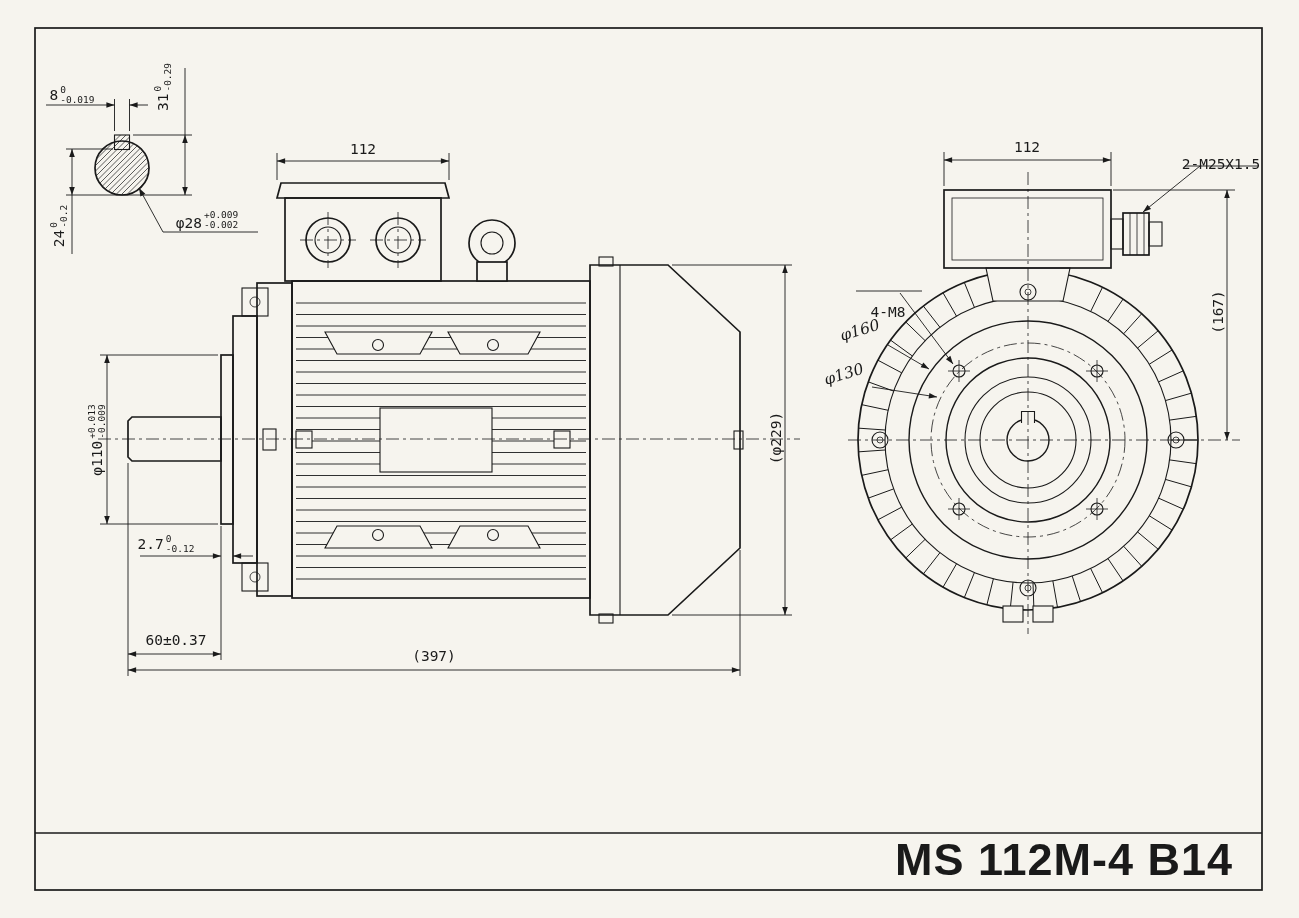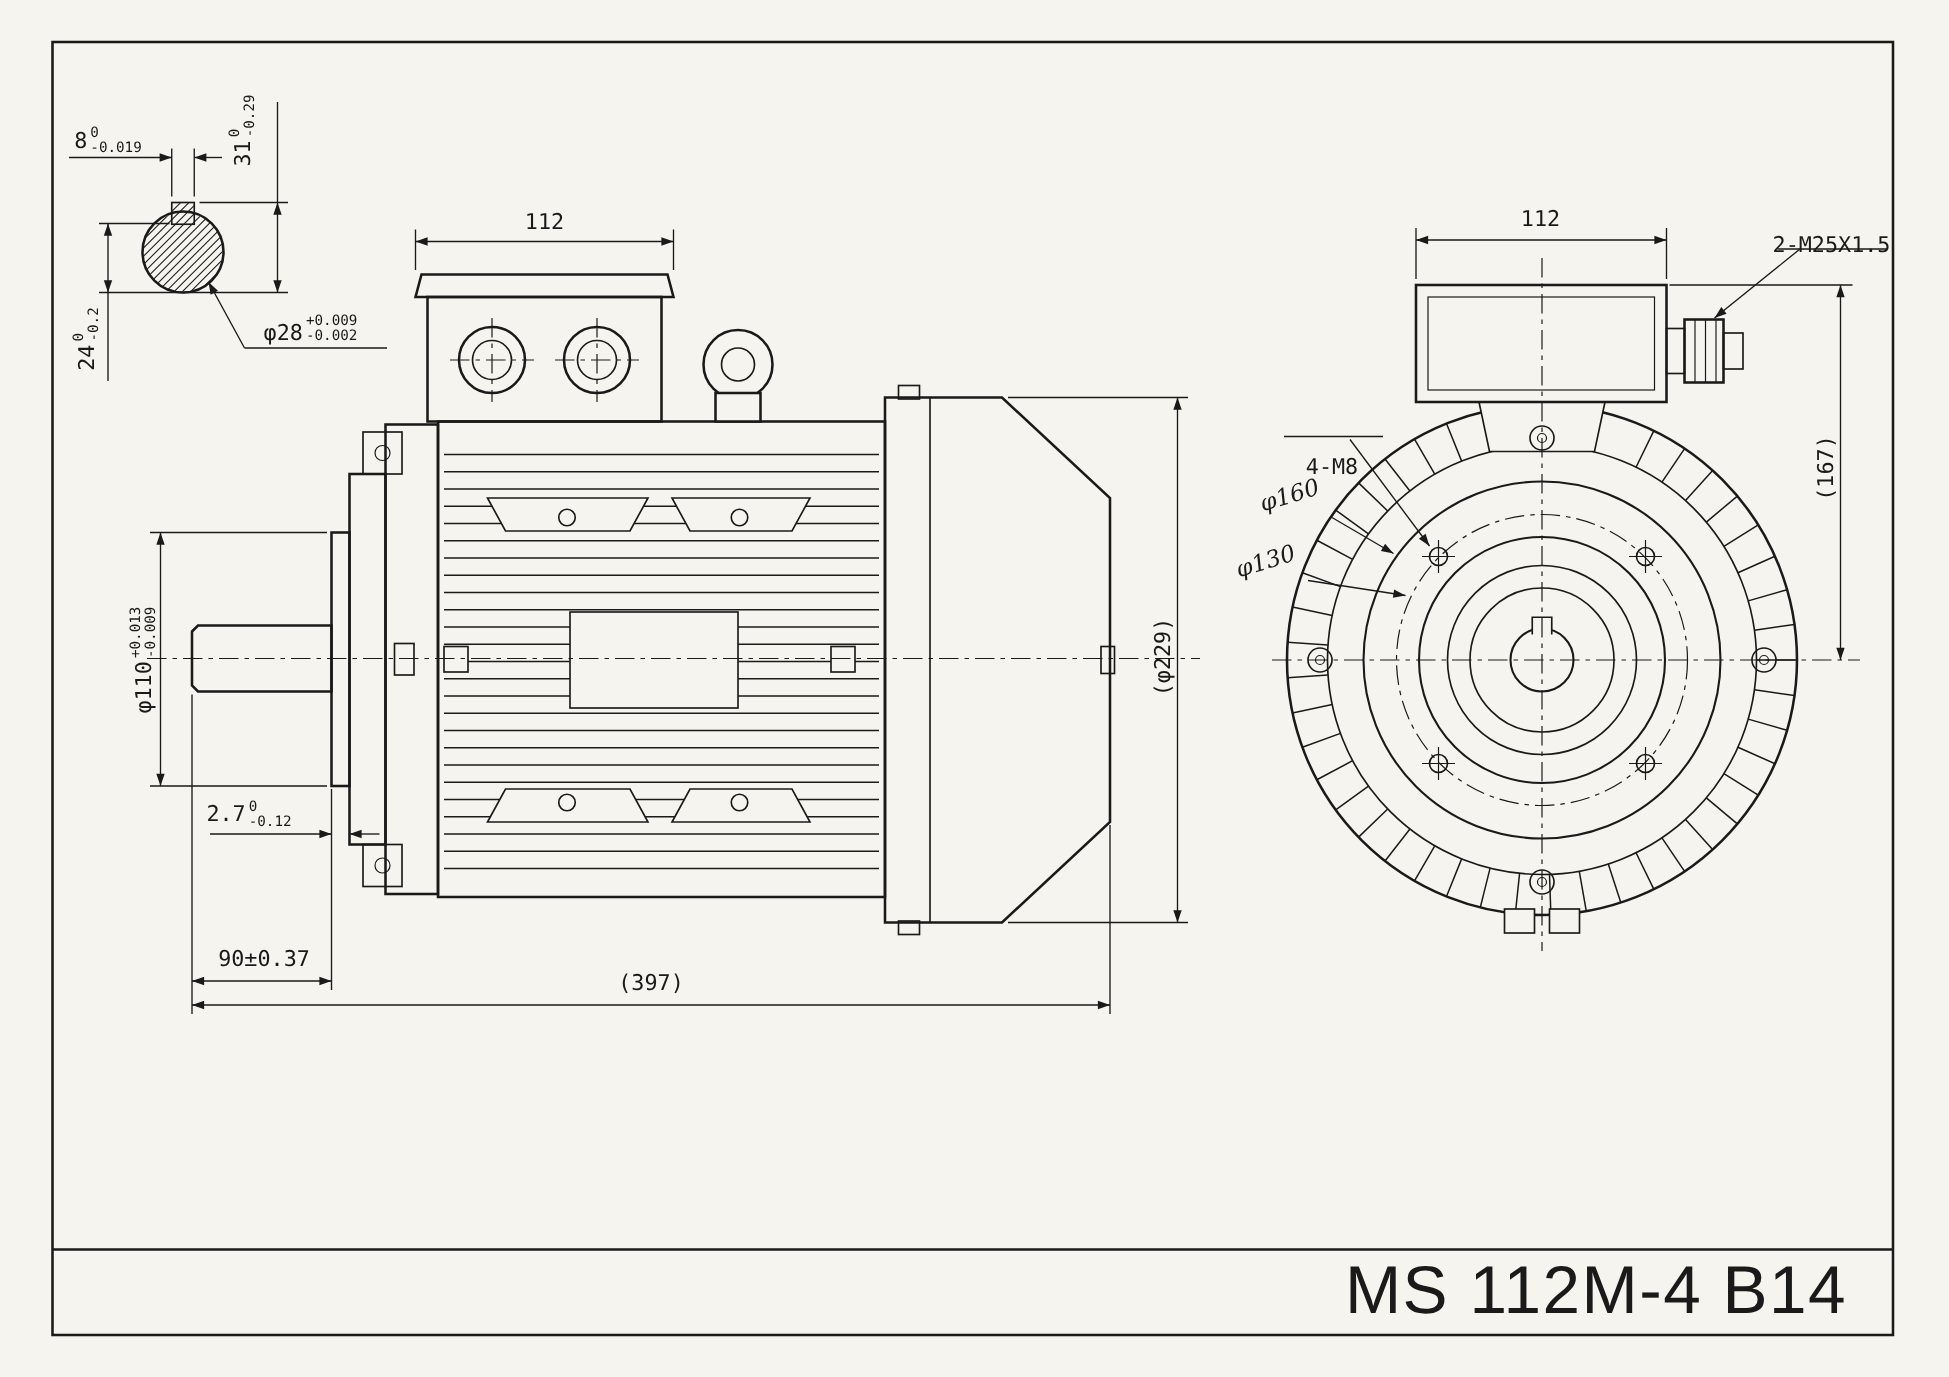--- a/index.html
+++ b/index.html
@@ -22,21 +22,21 @@
   .af{fill:var(--line);stroke:none;}
   #hatch-lines line{stroke-width:0.7;}
   #side-fins line{stroke-width:0.9;}
   #front-fins line{stroke-width:1;}
   .lbl{position:absolute;color:var(--line);white-space:nowrap;display:flex;align-items:center;gap:2px;
        font-size:14.5px;line-height:1;transform:translate(-50%,-50%);}
   .lbl .tol{display:inline-flex;flex-direction:column;font-size:9.5px;line-height:1.1;text-align:left;}
   .rot{transform:translate(-50%,-50%) rotate(-90deg);}
   .rot18{transform:translate(-50%,-50%) rotate(-17deg);}
   .ital{font-style:italic;font-family:"DejaVu Serif","Liberation Serif",serif;font-size:15.5px;}
-  .title{position:absolute;font-family:"Liberation Sans","DejaVu Sans",sans-serif;font-weight:normal;
+  .title{position:absolute;font-family:"Liberation Sans","DejaVu Sans",sans-serif;font-weight:bold;
          font-size:45px;letter-spacing:1px;transform:translate(-50%,-50%);color:var(--line);white-space:nowrap;}
 </style>
 </head>
 <body>
 
 <div class="stage">
 
 <svg viewBox="0 0 1299 918" width="1299" height="918">
   <defs>
     <marker id="arrE" viewBox="0 0 10 10" refX="9.5" refY="5" markerWidth="10" markerHeight="10" orient="auto-start-reverse">
@@ -399,21 +399,21 @@
 
 <div class="lbl" style="left:166px;top:544px;">
   <span>2.7</span>
   <span class="tol">
         <span>0</span>
         <span>-0.12</span>
       </span>
 </div>
 
 <div class="lbl" style="left:176px;top:640px;">
-  <span>90±0.37</span>
+  <span>60±0.37</span>
 </div>
 
 <div class="lbl" style="left:434px;top:656px;justify-content:flex-end;">
   <span>(397)</span>
 </div>
 
 <div class="title" style="left:1064px;top:860px;">MS 112M-4 B14</div>
 
 </div>
 

